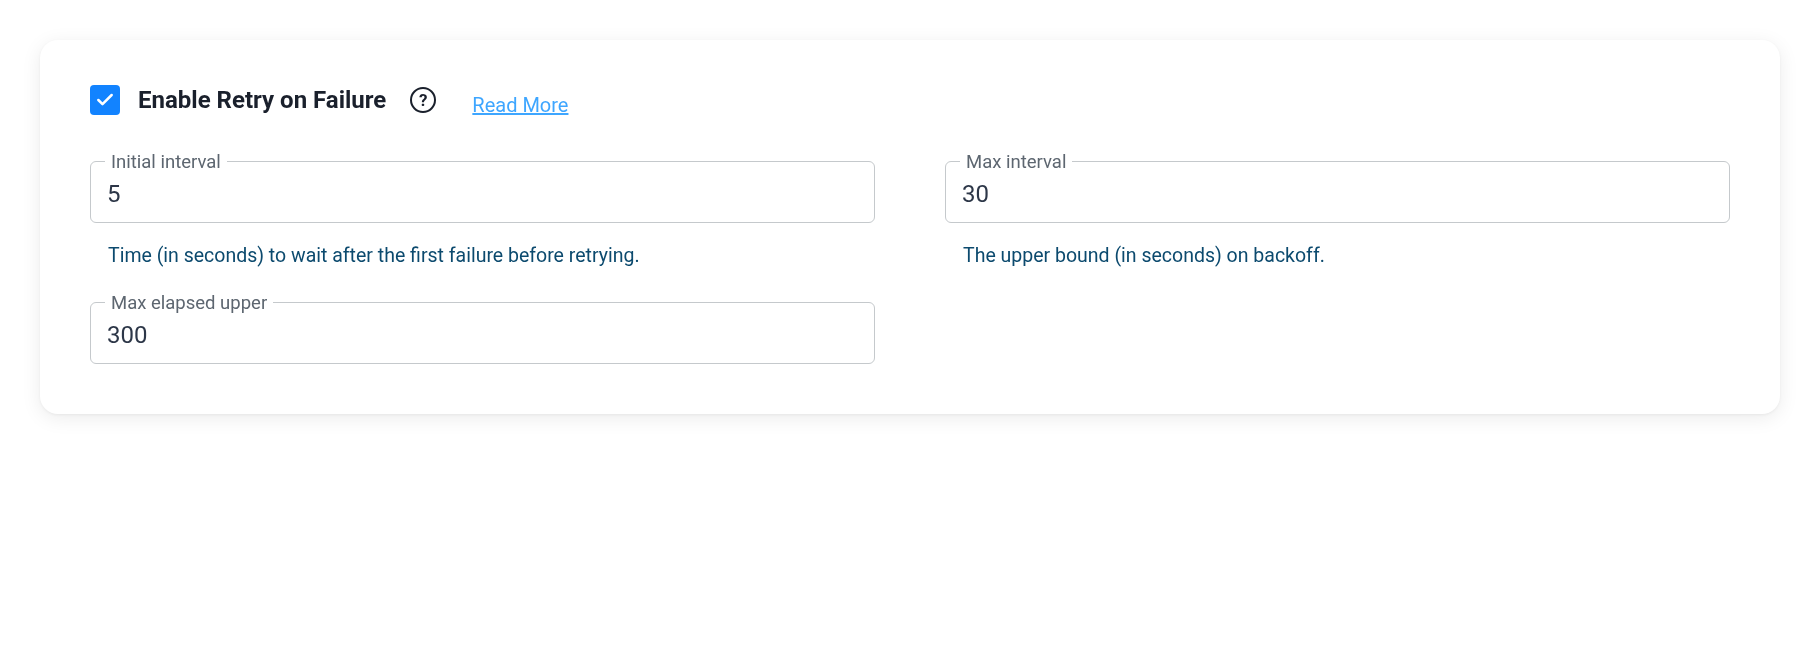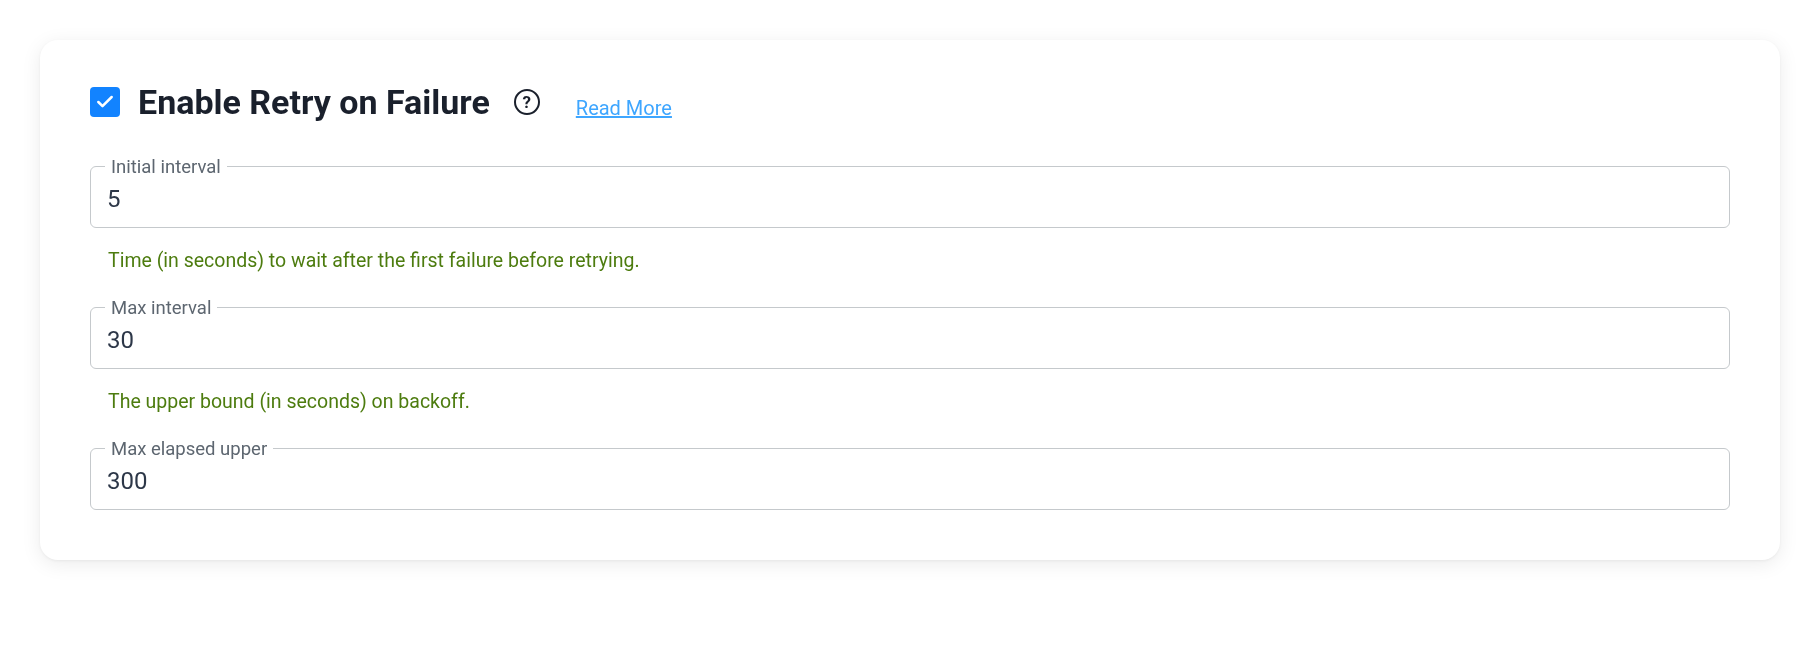--- a/index.html
+++ b/index.html
@@ -36,21 +36,21 @@
     .checkbox svg {
       width: 20px;
       height: 20px;
       stroke: #ffffff;
       stroke-width: 3;
       fill: none;
       stroke-linecap: round;
       stroke-linejoin: round;
     }
     .title {
-      font-size: 34px;
+      font-size: 24px;
       font-weight: 700;
       color: #1a202c;
       text-align: center;
     }
     .help-icon {
       width: 26px;
       height: 26px;
       border: 2.5px solid #1a202c;
       border-radius: 50%;
       display: flex;
@@ -66,21 +66,21 @@
     .read-more {
       color: #3ea6ff;
       font-size: 20px;
       text-decoration: underline;
       cursor: pointer;
       margin-left: 18px;
       margin-top: 11px;
     }
     .fields-grid {
       display: grid;
-      grid-template-columns: 1fr;
+      grid-template-columns: 1fr 1fr;
       column-gap: 70px;
       row-gap: 30px;
     }
     .field-group {
       display: flex;
       flex-direction: column;
     }
     .field-wrapper {
       position: relative;
       border: 1px solid #c5c9cc;
@@ -104,21 +104,21 @@
       background: transparent;
       font-size: 24px;
       color: #2d3748;
       padding: 18px 16px 14px 16px;
       font-family: inherit;
     }
     .field-help {
       margin-top: 16px;
       padding-left: 18px;
       font-size: 19.5px;
-      color: #4d7c0f;
+      color: #0c4a6e;
       line-height: 1.7;
     }
   </style>
 </head>
 <body>
 
 <div class="card">
   <div class="header-row">
     <div class="checkbox">
       <svg viewBox="0 0 24 24">

